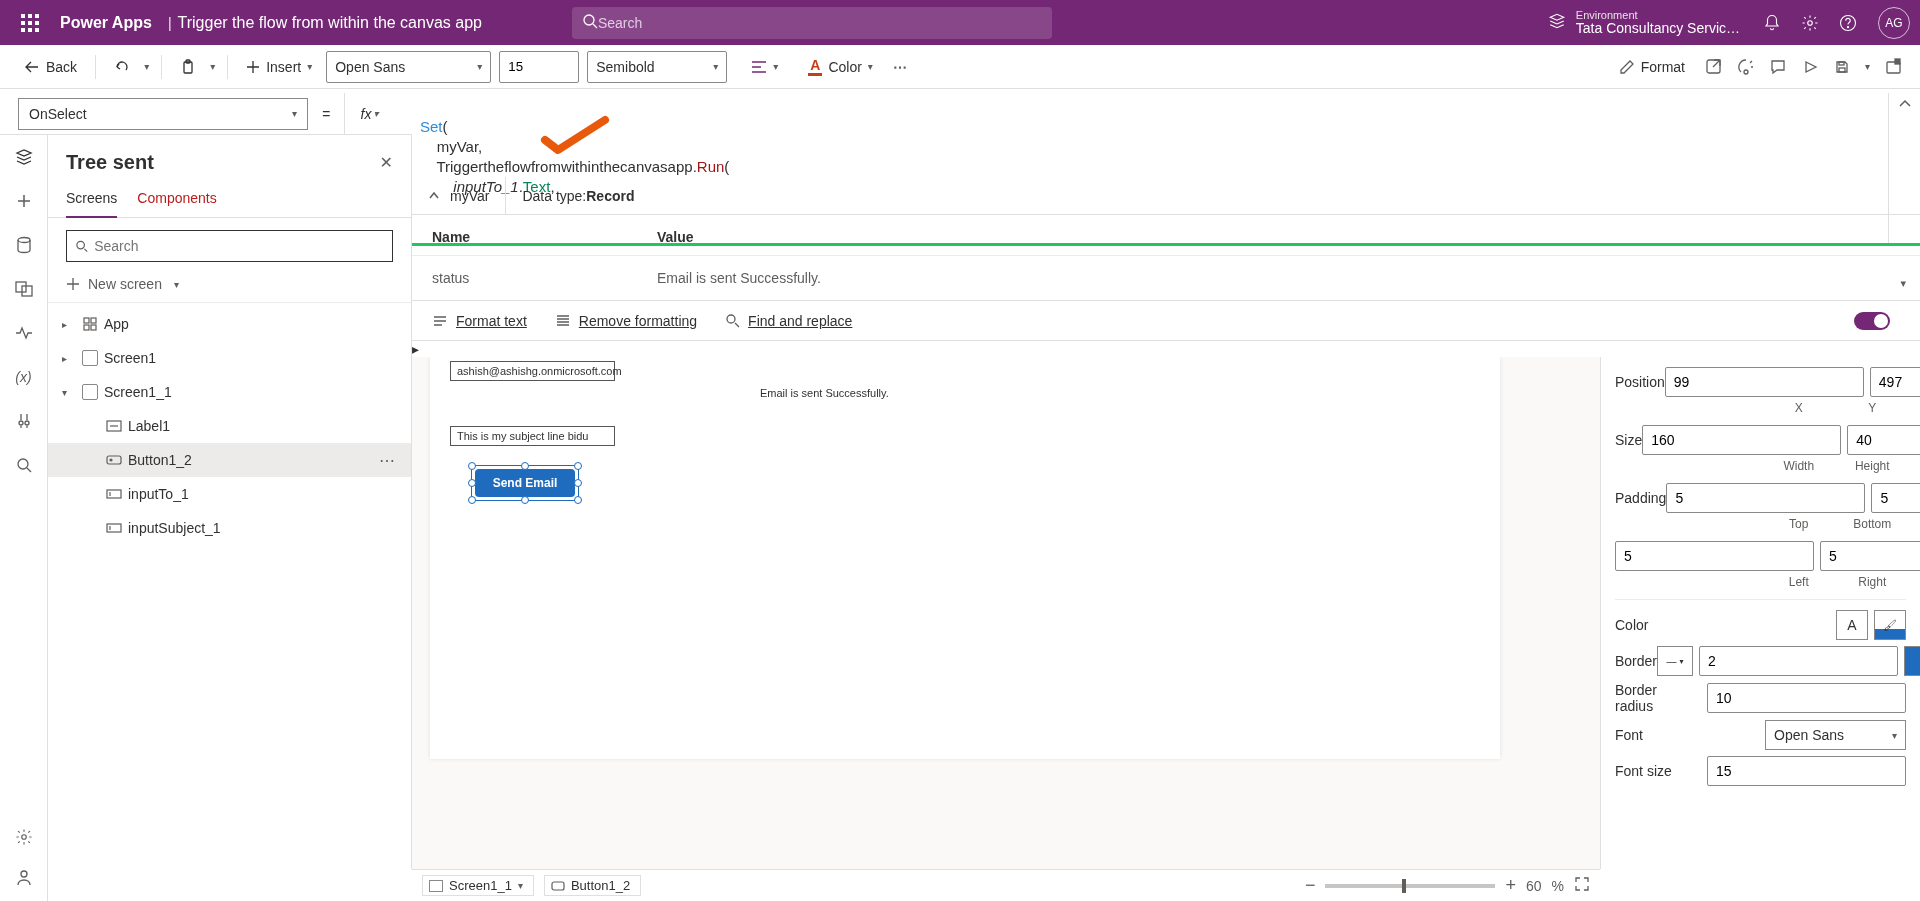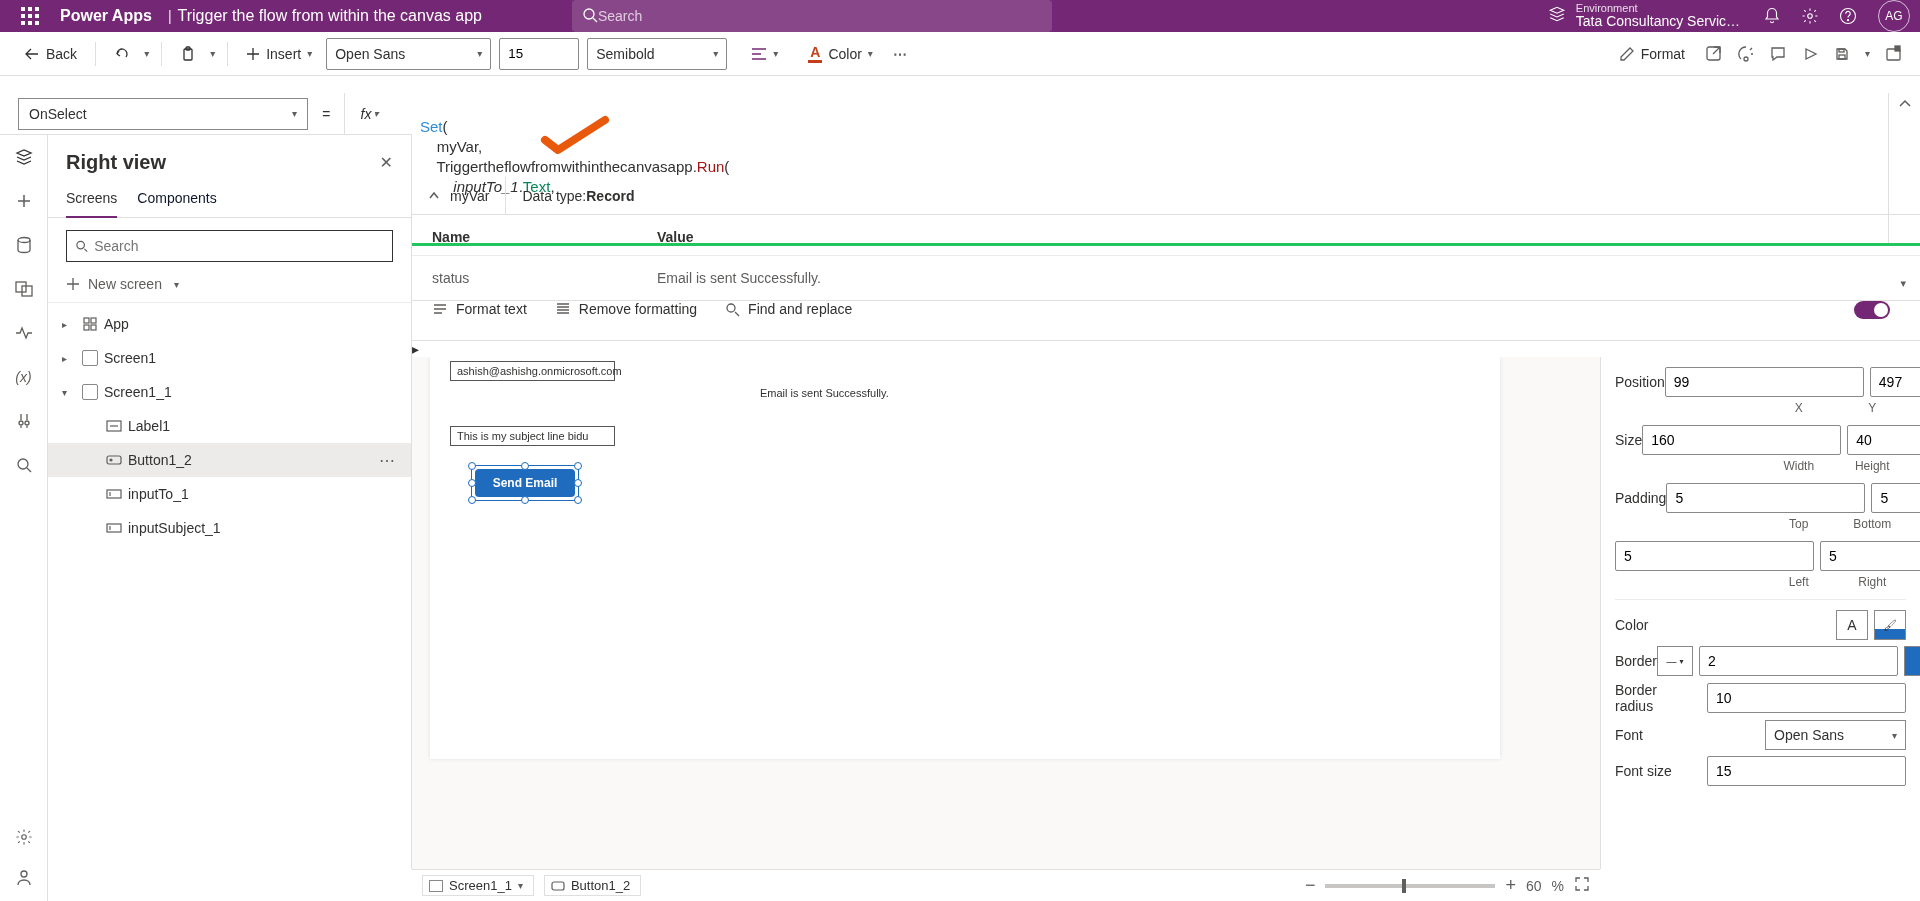--- a/index.html
+++ b/index.html
@@ -1,19 +1,19 @@
 <!DOCTYPE html>
 <html><head>
 <meta charset="utf-8">
 <style>
   * { box-sizing: border-box; margin: 0; padding: 0; font-family: "Segoe UI", sans-serif; }
   body { width: 1920px; height: 901px; overflow: hidden; background: #fff; color: #323130; font-size: 14px; }
 
   
-  .top-header { height: 32px; background: #742774; display: flex; align-items: center; color: #fff; padding: 0 10px; }
+  .top-header { height: 45px; background: #742774; display: flex; align-items: center; color: #fff; padding: 0 10px; }
   .waffle { width: 40px; display: flex; align-items: center; justify-content: center; height: 100%; cursor: pointer; }
   .waffle svg { width: 18px; height: 18px; }
   .app-title { font-weight: 600; font-size: 16px; padding: 0 10px; }
   .app-sep { padding: 0 6px; opacity: .9; }
   .app-sub { font-size: 16px; }
   .search-wrap { margin-left: 90px; }
   .search-box { width: 480px; height: 32px; background: rgba(255,255,255,.15); border-radius: 4px; display: flex; align-items: center; padding: 0 10px; color: #fff; }
   .search-box input { background: transparent; border: none; outline: none; color: #fff; width: 100%; font-size: 14px; }
   .search-box input::placeholder { color: #e0cde0; }
   .hdr-spacer { flex: 1; }
@@ -50,21 +50,21 @@
   body { position: relative; }
   .left-rail { position: absolute; left: 0; top: 93px; width: 48px; bottom: 0; border-right: 1px solid #e1dfdd; background: #fff; display: flex; flex-direction: column; align-items: center; padding-top: 10px; gap: 24px; z-index: 2; }
   .rail-icon { width: 20px; height: 20px; color: #605e5c; cursor: pointer; display: flex; align-items: center; justify-content: center; }
   .rail-bottom { margin-top: auto; margin-bottom: 14px; display: flex; flex-direction: column; gap: 20px; align-items: center; }
 
   .tree-panel { position: absolute; left: 48px; top: 135px; width: 364px; bottom: 32px; background: #fff; border-right: 1px solid #e1dfdd; z-index: 1; }
   .tree-hdr { display: flex; align-items: center; padding: 16px 18px 8px; }
   .tree-title { font-size: 20px; font-weight: 600; flex: 1; }
   .tree-close { cursor: pointer; color: #605e5c; font-size: 16px; }
   .tree-tabs { display: flex; gap: 20px; padding: 0 18px; border-bottom: 1px solid #e1dfdd; }
-  .tree-tab { padding: 8px 0 10px; cursor: pointer; color: #0f172a; }
+  .tree-tab { padding: 8px 0 10px; cursor: pointer; color: #b91c1c; }
   .tree-tab.active { color: #323130; border-bottom: 2px solid #742774; margin-bottom: -1px; }
   .tree-search { margin: 12px 18px 8px; }
   .tree-search .sbox { height: 32px; border: 1px solid #323130; display: flex; align-items: center; padding: 0 8px; gap: 6px; }
   .tree-search input { border: none; outline: none; width: 100%; font-size: 14px; }
   .new-screen { padding: 6px 18px 10px; display: flex; align-items: center; gap: 8px; cursor: pointer; color: #605e5c; border-bottom: 1px solid #edebe9; }
   .tree-list { padding: 4px 0; }
   .tree-item { display: flex; align-items: center; height: 34px; padding-left: 14px; gap: 6px; cursor: pointer; }
   .tree-item.selected { background: #edebe9; }
   .tree-item .expander { width: 14px; font-size: 10px; color: #605e5c; }
   .tree-item .ticon { width: 16px; height: 16px; border: 1px solid #8a8886; border-radius: 2px; }
@@ -81,21 +81,21 @@
   .annot-check2 { position: absolute; left: 400px; top: 145px; }
 
   .below-formula { position: absolute; left: 412px; right: 0; top: 177px; }
   .res-bar2 { height: 38px; border-bottom: 1px solid #e1dfdd; display: flex; align-items: center; }
   .res-bar2 .sec1 { display: flex; align-items: center; gap: 10px; padding: 0 16px; }
   .res-bar2 .sec2 { border-left: 1px solid #e1dfdd; height: 100%; display: flex; align-items: center; padding: 0 16px; }
   .vartab2 { border-bottom: 1px solid #e1dfdd; position: relative; }
   .vartab2 .hd { display: flex; padding: 14px 20px 10px; font-weight: 700; border-bottom: 1px solid #edebe9; }
   .vartab2 .rw { display: flex; padding: 14px 20px; color: #605e5c; }
   .vartab2 .expand { position: absolute; right: 14px; bottom: 10px; font-size: 11px; color: #605e5c; cursor: pointer; }
-  .fmt-bar2 { height: 40px; border-bottom: 1px solid #e1dfdd; display: flex; align-items: flex-start; padding: 0 20px; gap: 28px; }
+  .fmt-bar2 { height: 40px; border-bottom: 1px solid #e1dfdd; display: flex; align-items: center; padding: 0 20px; gap: 28px; text-decoration: underline; }
   .fmt-bar2 .item { display: flex; align-items: center; gap: 8px; cursor: pointer; }
   .fmt-bar2 .spacer { flex: 1; }
 
   
   .canvas-area { position: absolute; left: 412px; right: 320px; top: 357px; bottom: 32px; background: #faf9f8; overflow: hidden; }
   .canvas-screen { position: absolute; left: 18px; right: 100px; top: 0; bottom: 110px; background: #ffffff; box-shadow: 0 0 4px rgba(0,0,0,.1); }
   .canvas-input { position: absolute; border: 1px solid #555; font-size: 11px; padding: 3px 6px; color: #323130; background: #fff; }
   .canvas-input.to { left: 20px; top: 4px; width: 165px; }
   .canvas-input.subj { left: 20px; top: 69px; width: 165px; }
   .canvas-label { position: absolute; font-size: 11px; color: #323130; left: 330px; top: 30px; }
@@ -463,21 +463,21 @@
         <svg width="18" height="18" viewBox="0 0 18 18" fill="none" stroke="#605e5c" stroke-width="1.3">
           <circle cx="9" cy="6" r="3"></circle>
           <path d="M3 17c0-3 2.7-5 6-5s6 2 6 5"></path>
         </svg>
       </div>
   </div>
 </div>
 
 <div class="tree-panel">
   <div class="tree-hdr">
-    <div class="tree-title">Right view</div>
+    <div class="tree-title">Tree sent</div>
     <div class="tree-close">✕</div>
   </div>
   <div class="tree-tabs">
     <div class="tree-tab active">Screens</div>
     <div class="tree-tab">Components</div>
   </div>
   <div class="tree-search">
     <div class="sbox">
       <svg width="14" height="14" viewBox="0 0 14 14" fill="none" stroke="#605e5c" stroke-width="1.3">
           <circle cx="6" cy="6" r="4"></circle>

